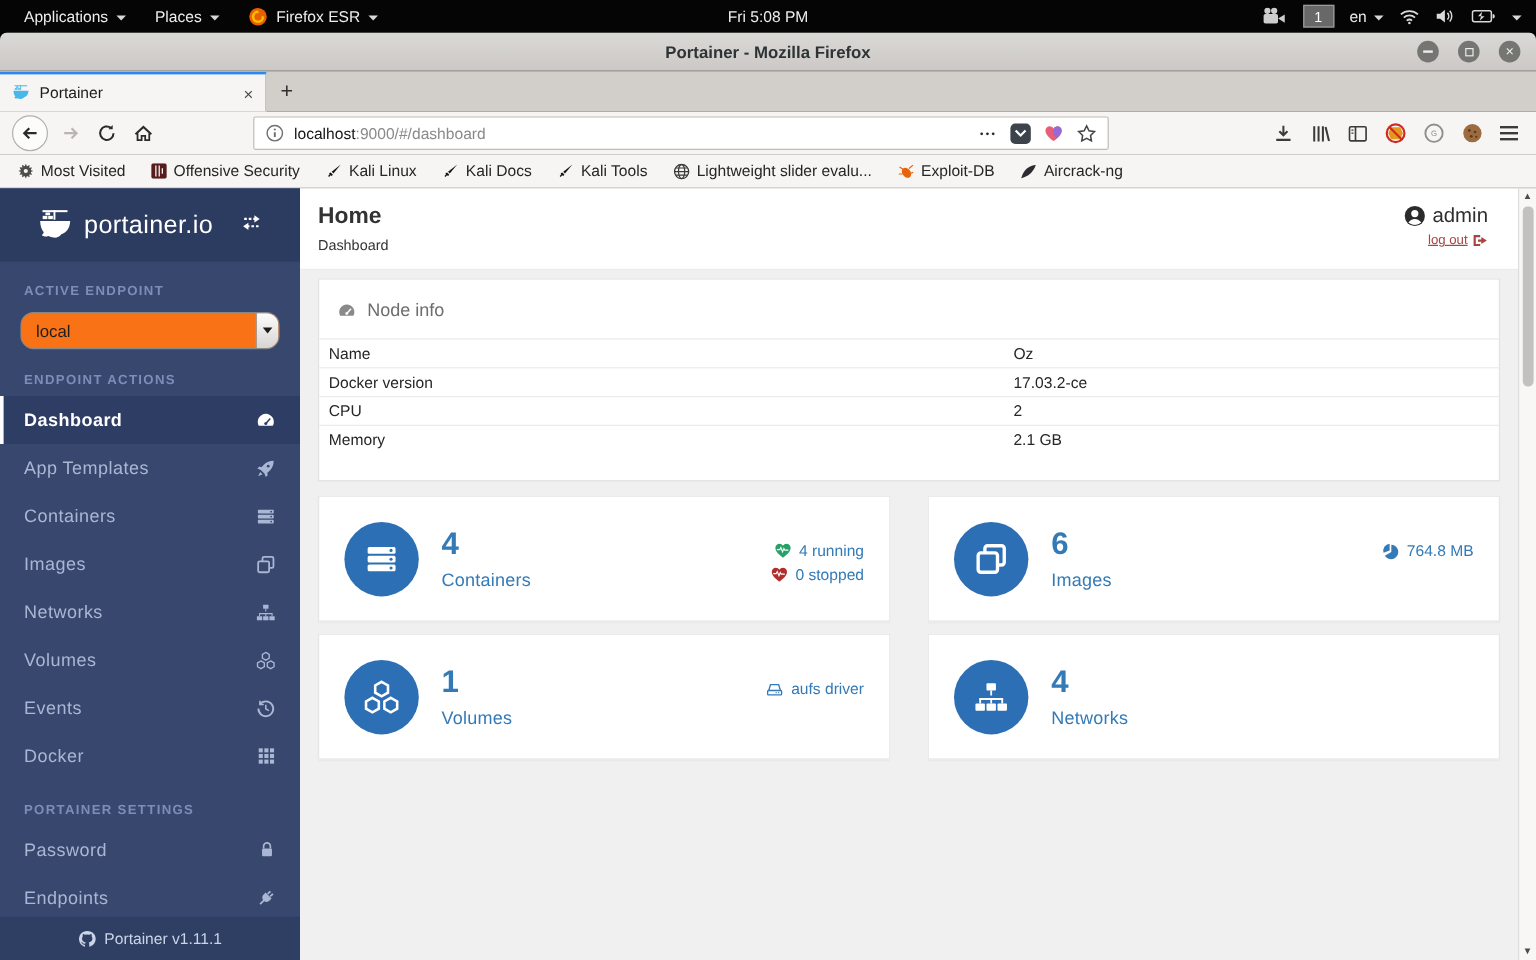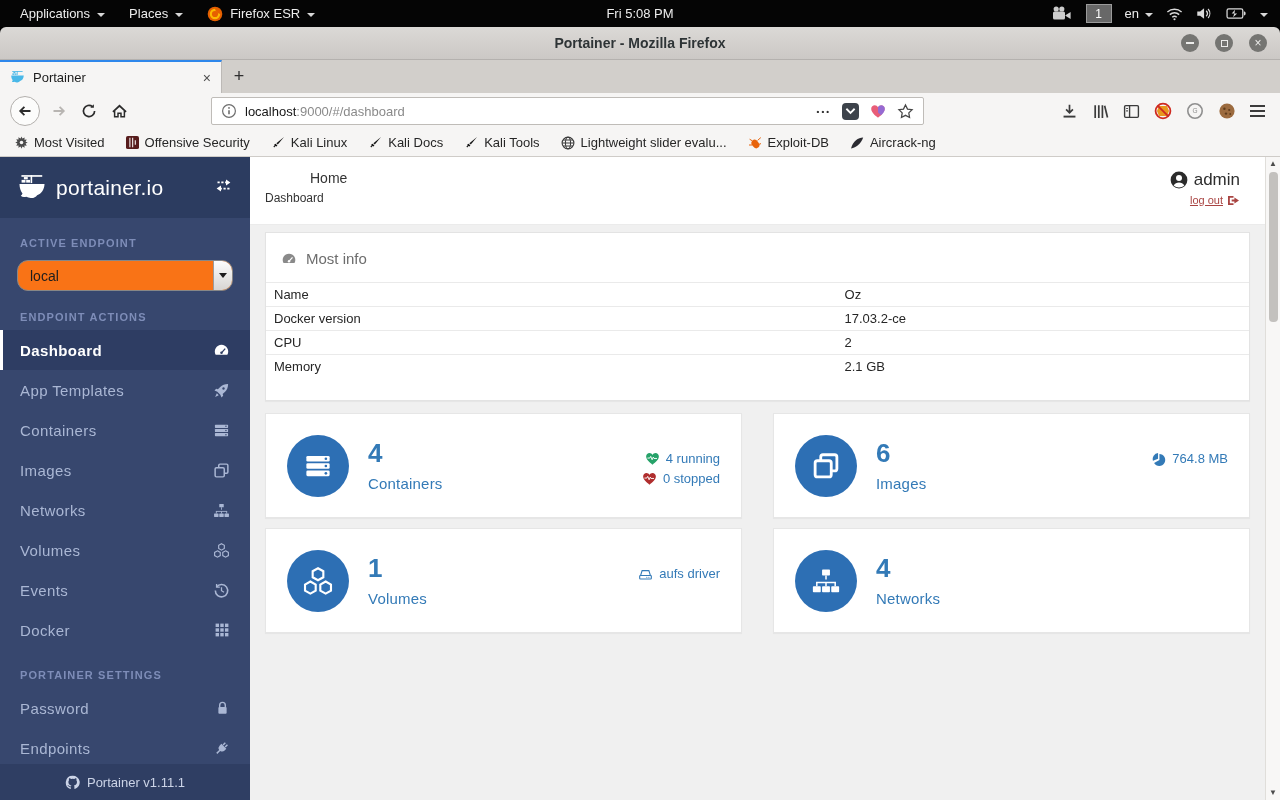--- a/index.html
+++ b/index.html
@@ -50,37 +50,37 @@
 
   
   .bookmarksbar { flex:0 0 28px; background:#f6f5f4; border-bottom:1px solid #cfccc8; display:flex; align-items:center; gap:21px; padding:0 15px; font-size:13px; color:#262626; }
   .bm { display:flex; align-items:center; gap:6px; }
 
   
   .content { flex:1; display:flex; min-height:0; background:#f0f0f0; }
 
   
   .sidebar { flex:0 0 250px; background:#37476e; display:flex; flex-direction:column; position:relative; color:#aab7d4; }
-  .logo-row { flex:0 0 61px; background:#2c3c60; display:flex; align-items:center; padding:0 17px; gap:9px; color:#fff; }
+  .logo-row { flex:0 0 61px; background:#2c3c60; display:flex; align-items:center; padding:0 31px; gap:9px; color:#fff; }
   .logo-text { font-size:21px; letter-spacing:.3px; }
   .logo-toggle { margin-left:auto; }
   .side-label { font-size:11px; font-weight:bold; letter-spacing:1.1px; color:#7e8db8; padding:19px 20px 7px; }
   .endpoint-select { margin:4px 17px 1px; height:31px; background:#f97316; border:1px solid #878787; border-radius:11px; display:flex; align-items:stretch; overflow:hidden; }
   .sel-text { flex:1; display:flex; align-items:center; padding:0 12px; font-size:14px; color:#1e1e1e; }
   .sel-btn { width:19px; background:linear-gradient(#fdfdfd,#d7d5d2); border-left:1px solid #9b9b9b; display:flex; align-items:center; justify-content:center; }
   .sel-caret { width:0; height:0; border-left:4px solid transparent; border-right:4px solid transparent; border-top:5px solid #1c1c1c; }
   .side-item { flex:0 0 40px; display:flex; align-items:center; justify-content:space-between; padding:0 20px; font-size:15px; letter-spacing:.4px; color:#aab7d4; }
   .side-item.active { background:#2e3d63; color:#fff; box-shadow:inset 3px 0 0 #fff; font-weight:bold; }
   .si-icon { display:flex; align-items:center; }
   .side-footer { position:absolute; bottom:0; left:0; right:0; height:36px; background:#2f3e63; display:flex; align-items:center; justify-content:center; gap:7px; font-size:13px; color:#ccd4e7; }
 
   
   .main { flex:1; display:flex; flex-direction:column; min-width:0; }
   .page-header { flex:0 0 68px; background:#fff; border-bottom:1px solid #ebebeb; display:flex; justify-content:space-between; padding:13px 25px 0 15px; }
-  .ph-title { font-size:14px; font-weight:normal; color:#333;margin-left:45px; }
+  .ph-title { font-size:19px; font-weight:bold; color:#333; }
   .ph-crumb { font-size:12px; color:#333; margin-top:5px; }
   .ph-right { text-align:right; }
   .ph-user { display:flex; align-items:center; justify-content:flex-end; gap:6px; font-size:17px; font-weight:normal; color:#2e2e2e; }
   .ph-logout { margin-top:4px; display:flex; align-items:center; justify-content:flex-end; gap:4px; font-size:11px; color:#a94442; }
   .lo-text { text-decoration:underline; }
   .page-body { flex:1; padding:7px 15px 0; }
 
   .panel { background:#fff; border:1px solid #e3e3e3; box-shadow:0 1px 1px rgba(0,0,0,.04); }
   .panel-head { padding:17px 15px 15px; font-size:15px; color:#6d6d6d; display:flex; align-items:center; gap:9px; }
   .ni-row { display:flex; border-top:1px solid #eaeaea; padding:4px 8px; font-size:13px; color:#262626; }
@@ -522,21 +522,21 @@
 
       <div class="page-body">
 
         <div class="panel">
           <div class="panel-head">
             <svg width="16" height="16" viewBox="0 0 16 16">
                 <path d="M8 2.7a6.3 6.3 0 0 0-5.5 9.4h11A6.3 6.3 0 0 0 8 2.7z" fill="#8a8a8a"></path>
                 <path d="M8.4 9.8l3.1-3.5" stroke="#fff" stroke-width="1.2"></path>
                 <circle cx="8" cy="10.2" r="1.2" fill="#fff"></circle>
               </svg>
-            <span>Most info</span>
+            <span>Node info</span>
           </div>
           <div>
             <div class="ni-row">
               <span class="ni-label">Name</span>
               <span class="ni-value">Oz</span>
             </div>
             <div class="ni-row">
               <span class="ni-label">Docker version</span>
               <span class="ni-value">17.03.2-ce</span>
             </div>

